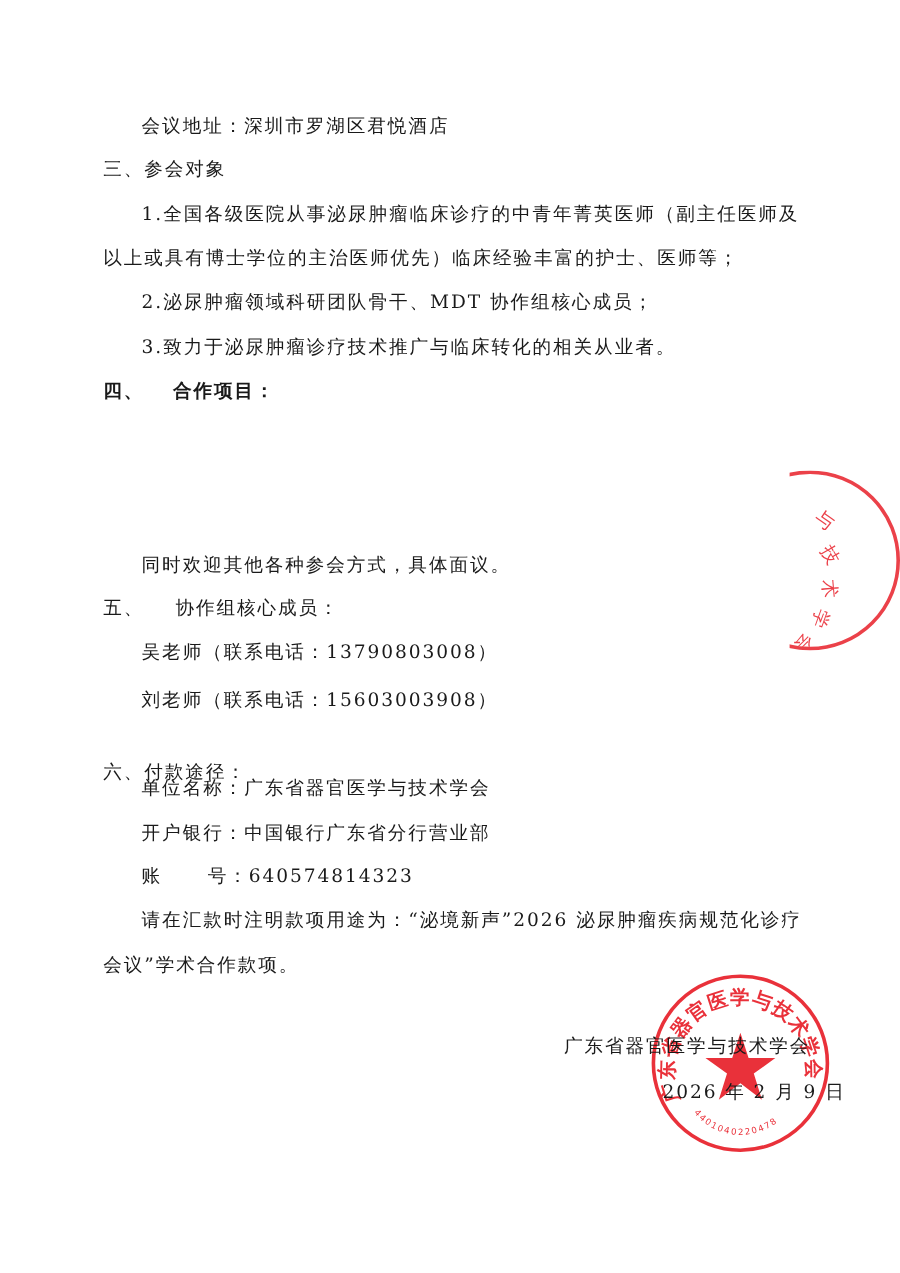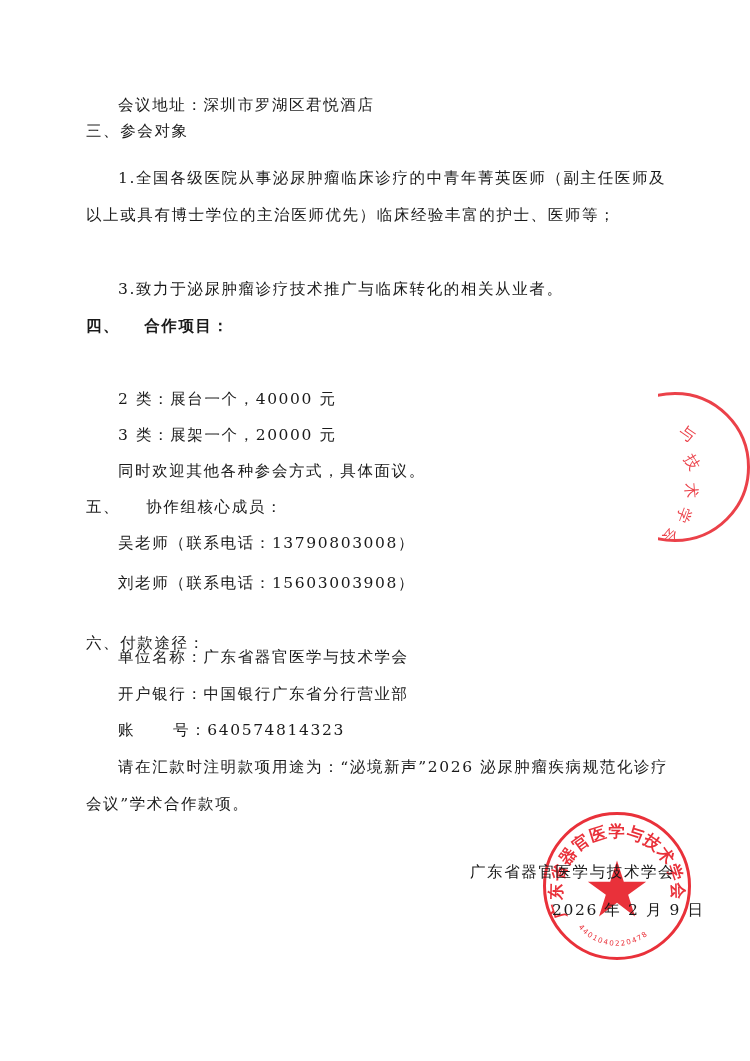--- a/index.html
+++ b/index.html
@@ -69,32 +69,31 @@
       z-index: 3;
     }
   </style>
 </head>
 <body>
 
 <div class="page">
 
   <div class="line indent" style="top:95px;">会议地址：深圳市罗湖区君悦酒店</div>
 
-  <div class="line flush" style="top:121px;">三、参会对象</div>
+  <div class="line flush" style="top:131px;">三、参会对象</div>
 
   <div class="line indent" style="top:168px;">1.全国各级医院从事泌尿肿瘤临床诊疗的中青年菁英医师（副主任医师及</div>
   <div class="line flush" style="top:205px;">以上或具有博士学位的主治医师优先）临床经验丰富的护士、医师等；</div>
+  <div class="line indent" style="top:242px;">2.泌尿肿瘤领域科研团队骨干、MDT 协作组核心成员；</div>
   <div class="line indent" style="top:279px;">3.致力于泌尿肿瘤诊疗技术推广与临床转化的相关从业者。</div>
 
   <div class="line flush heading-bold" style="top:316px;">
     <span>四、</span><span class="gap" style="width:24px;"></span><span>合作项目：</span>
   </div>
 
-  <div class="line indent" style="top:389px;">2 类：展台一个，40000 元</div>
-  <div class="line indent" style="top:425px;">3 类：展架一个，20000 元</div>
   <div class="line indent" style="top:461px;">同时欢迎其他各种参会方式，具体面议。</div>
 
   <div class="line flush" style="top:497px;">
     <span>五、</span><span class="gap" style="width:26px;"></span><span>协作组核心成员：</span>
   </div>
 
   <div class="line indent" style="top:533px;">吴老师（联系电话：13790803008）</div>
   <div class="line indent" style="top:573px;">刘老师（联系电话：15603003908）</div>
 
   <div class="line flush" style="top:609px;margin-top:24px;">六、付款途径：</div>

